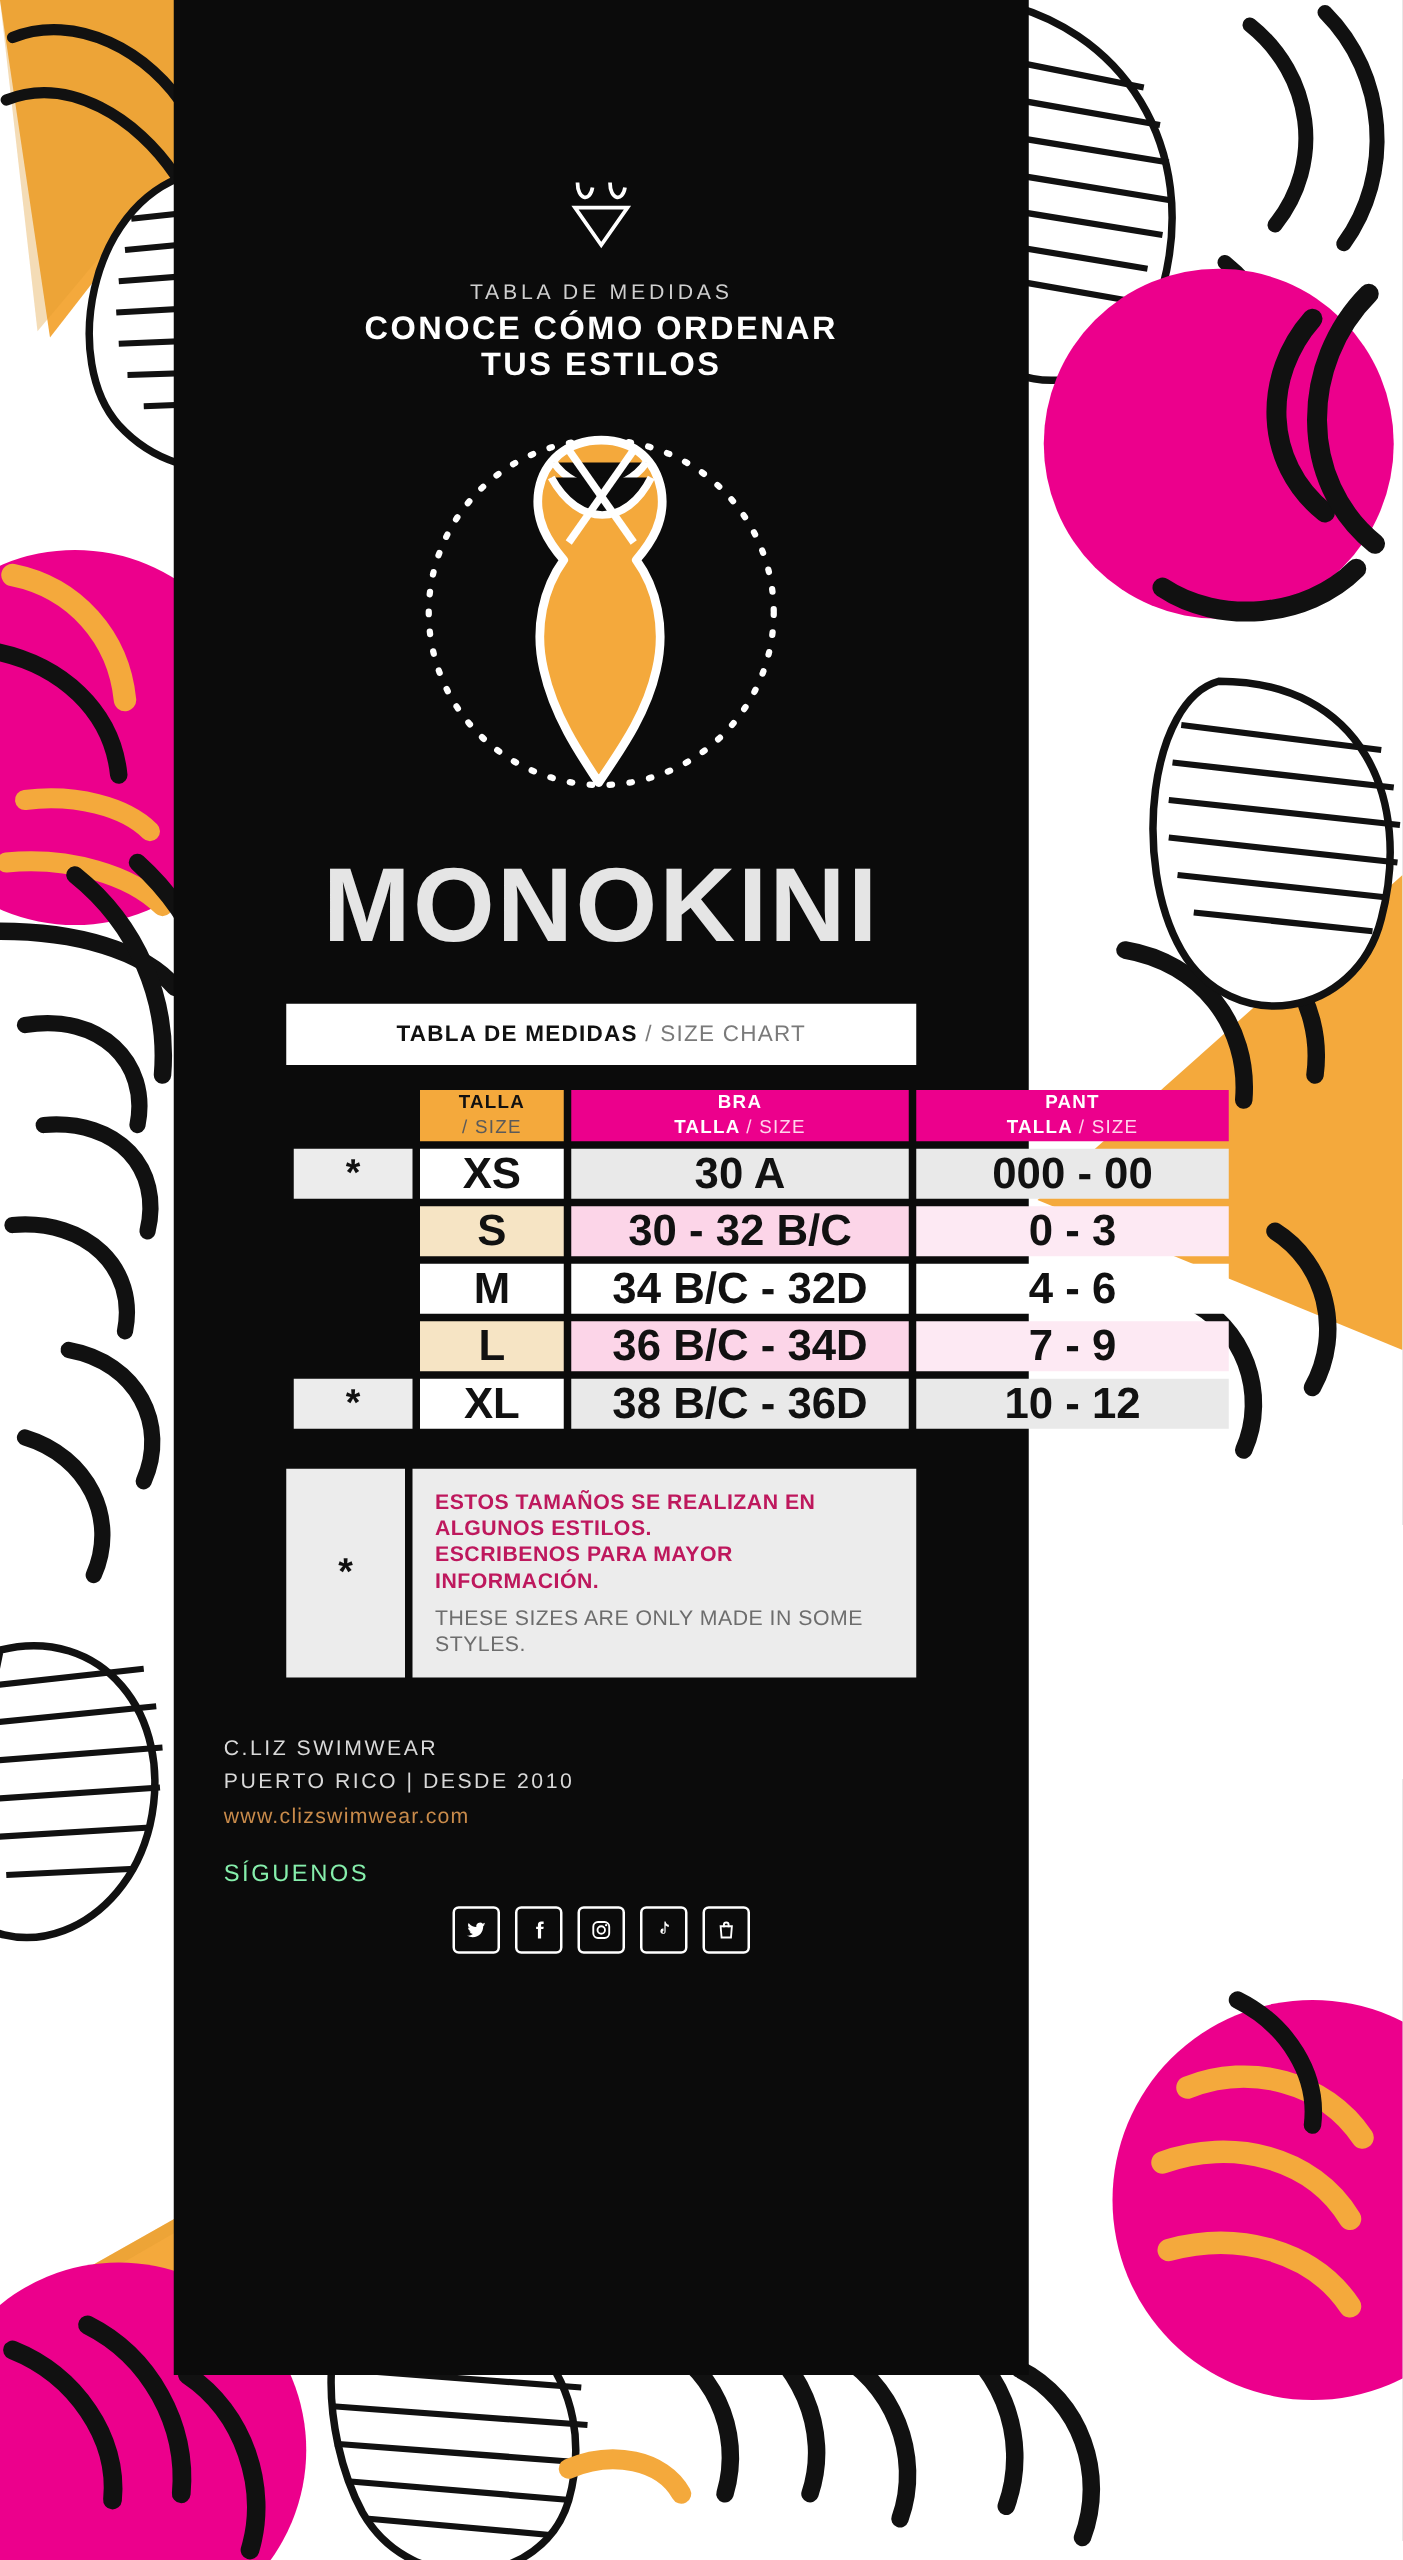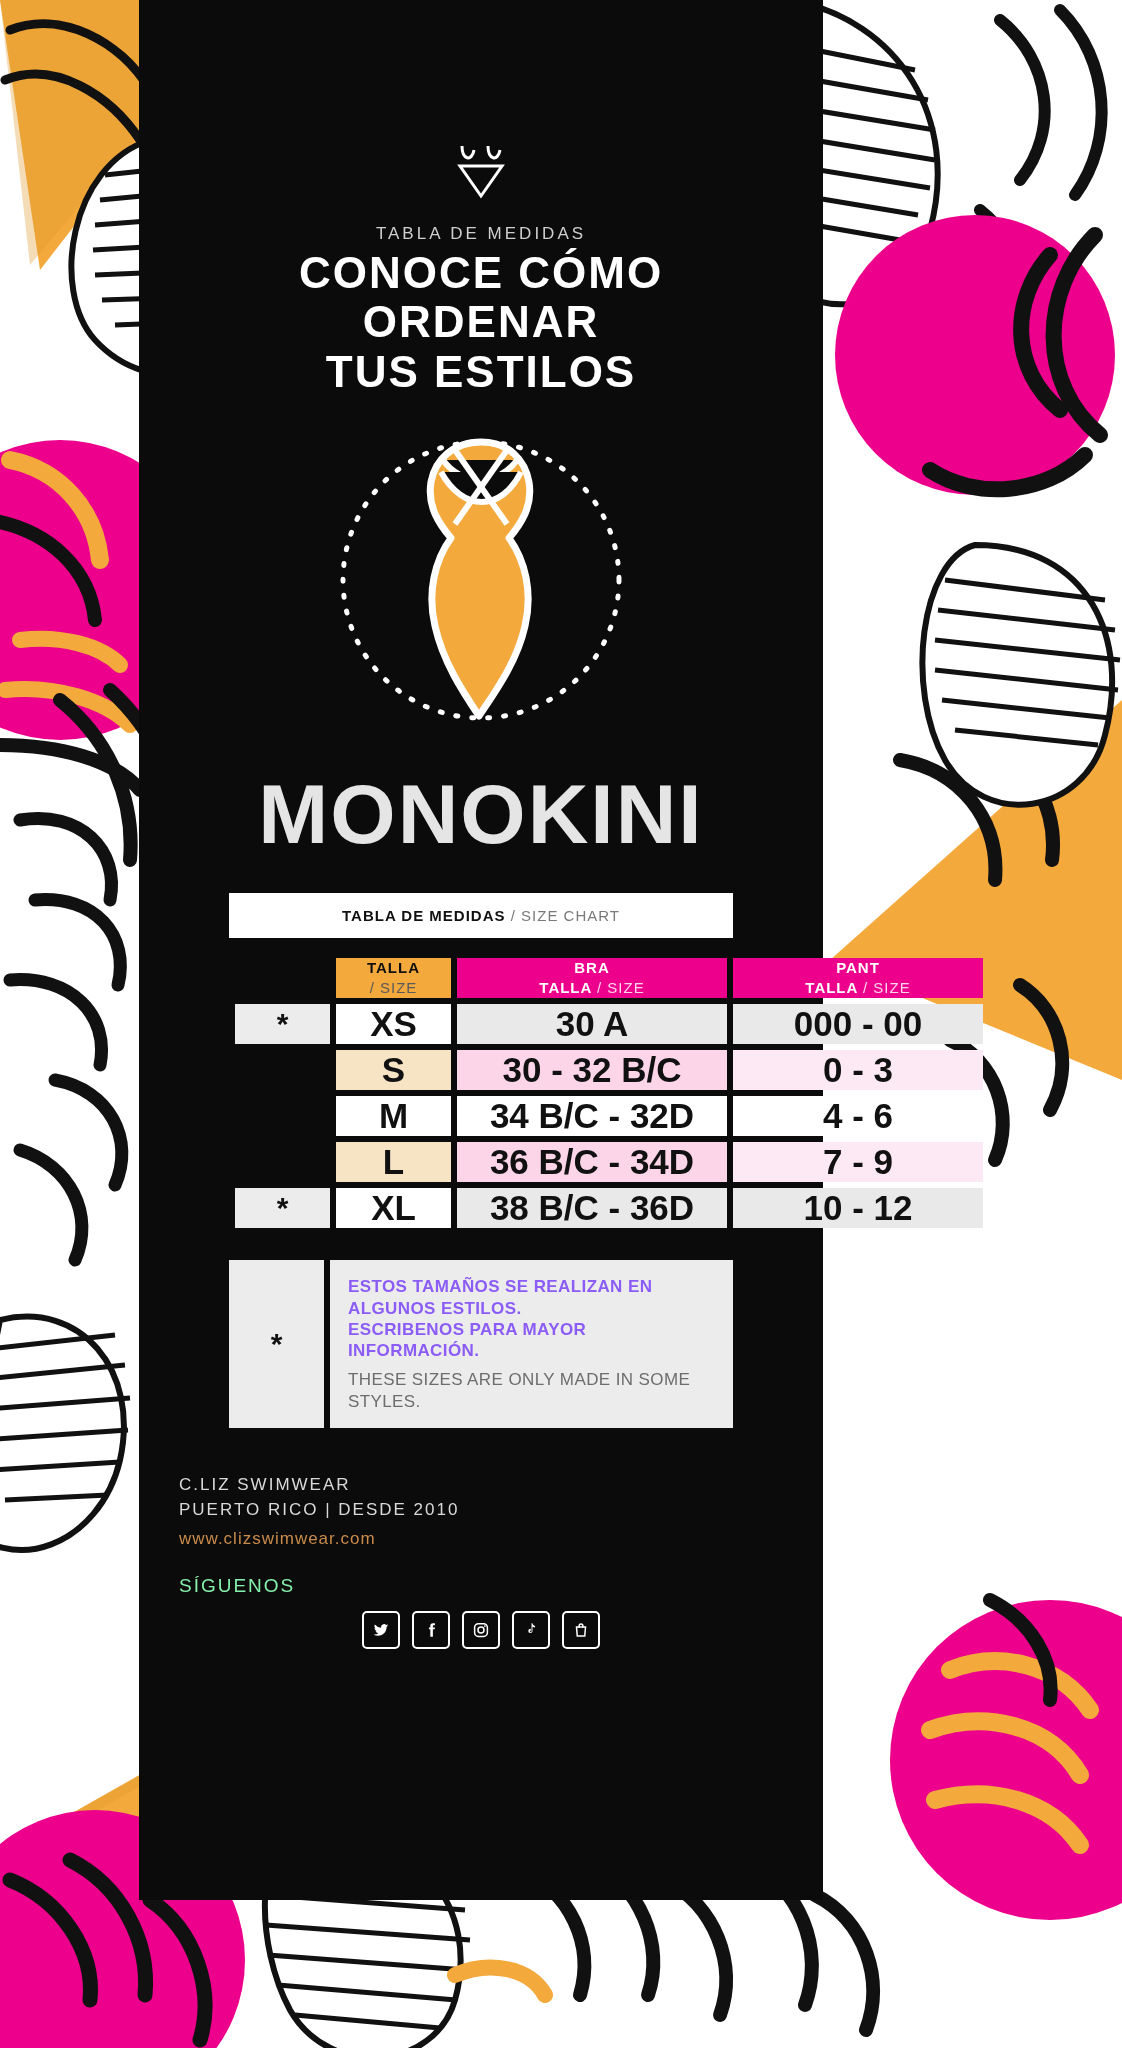--- a/index.html
+++ b/index.html
@@ -52,21 +52,21 @@
     text-align: center;
     color: #cfcfcf;
     letter-spacing: 3px;
     font-size: 17px;
     margin-top: 22px;
     font-weight: 400;
   }
   .headline {
     text-align: center;
     color: #ffffff;
-    font-size: 44px;
+    font-size: 26px;
     font-weight: bold;
     letter-spacing: 2px;
     line-height: 1.12;
     margin-top: 4px;
   }
 
   
   .illus {
     display: flex;
     justify-content: center;
@@ -84,21 +84,21 @@
   }
 
   
   .chart {
     margin: 30px 50px 0 50px;
   }
   .chart-banner {
     background: #ffffff;
     text-align: center;
     padding: 14px 0;
-    font-size: 15px;
+    font-size: 18px;
     letter-spacing: 1px;
     color: #111;
   }
   .chart-banner b { font-weight: bold; }
   .chart-banner .sub { color: #7a7a7a; font-weight: normal; }
 
   table.size-table {
     margin-top: 14px;
     border-collapse: separate;
     border-spacing: 6px 6px;
@@ -164,21 +164,21 @@
   }
   .note-box {
     flex: 1;
     background: #ececec;
     padding: 16px 18px;
     box-sizing: border-box;
   }
   .note-es {
     font-size: 17px;
     font-weight: bold;
-    color: #8b5cf6;
+    color: #be185d;
     letter-spacing: 0.4px;
     line-height: 1.25;
   }
   .note-en {
     font-size: 17px;
     color: #6d6d6d;
     letter-spacing: 0.4px;
     line-height: 1.25;
     margin-top: 8px;
   }

